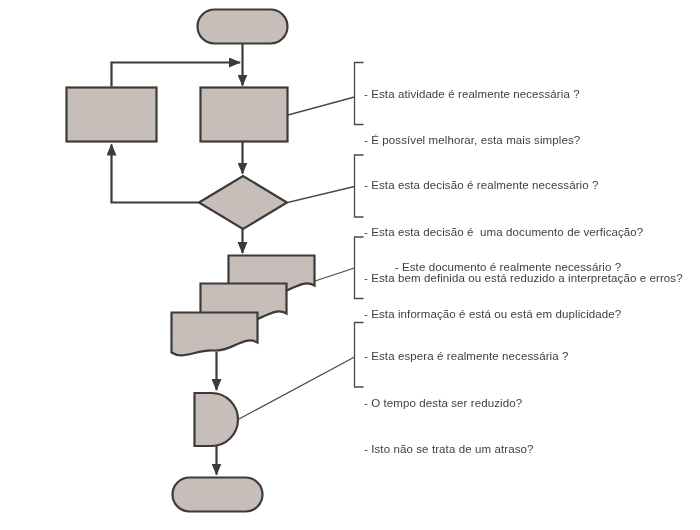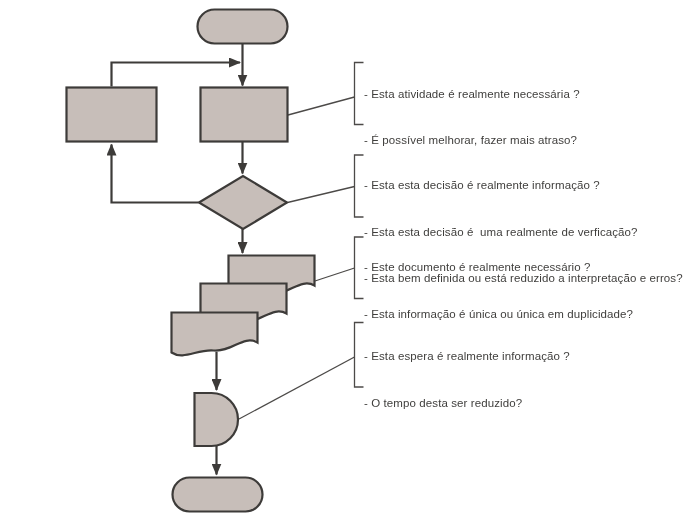--- a/index.html
+++ b/index.html
@@ -74,32 +74,33 @@
       <path class="shape" transform="translate(171.5,312.5)" d="M0,0 H86 V30 C 72,22 60,40 42,38 C 26,36.5 12,48 0,40 Z"></path>
     </g>
 
     <path class="shape" d="M194.5,393 L211.5,393 A26.5,26.5 0 0 1 211.5,446 L194.5,446 Z"></path>
 
     <rect class="shape" x="172.5" y="477.5" width="90" height="34" rx="17" ry="17"></rect>
   </svg>
 
   <div class="ann" id="ann1" style="top:60px;">
     <div>- Esta atividade é realmente necessária ?</div>
-    <div>- É possível melhorar, fazer mais atraso?</div>
+    <div>- É possível melhorar, esta mais simples?</div>
   </div>
 
   <div class="ann" id="ann2" style="top:150px;">
-    <div>- Esta esta decisão é realmente informação ?</div>
-    <div>- Esta esta decisão é  uma realmente de verficação?</div>
+    <div>- Esta esta decisão é realmente necessário ?</div>
+    <div>- Esta esta decisão é  uma documento de verficação?</div>
     <div>- Esta bem definida ou está reduzido a interpretação e erros?</div>
   </div>
 
-  <div class="ann" id="ann3" style="top:232px;">
+  <div class="ann" id="ann3" style="top:232px;text-align:right;">
     <div>- Este documento é realmente necessário ?</div>
-    <div>- Esta informação é única ou única em duplicidade?</div>
+    <div>- Esta informação é está ou está em duplicidade?</div>
   </div>
 
   <div class="ann" id="ann4" style="top:321px;">
-    <div>- Esta espera é realmente informação ?</div>
+    <div>- Esta espera é realmente necessária ?</div>
     <div>- O tempo desta ser reduzido?</div>
+    <div>- Isto não se trata de um atraso?</div>
   </div>
 
 </div>
 
 </body></html>

